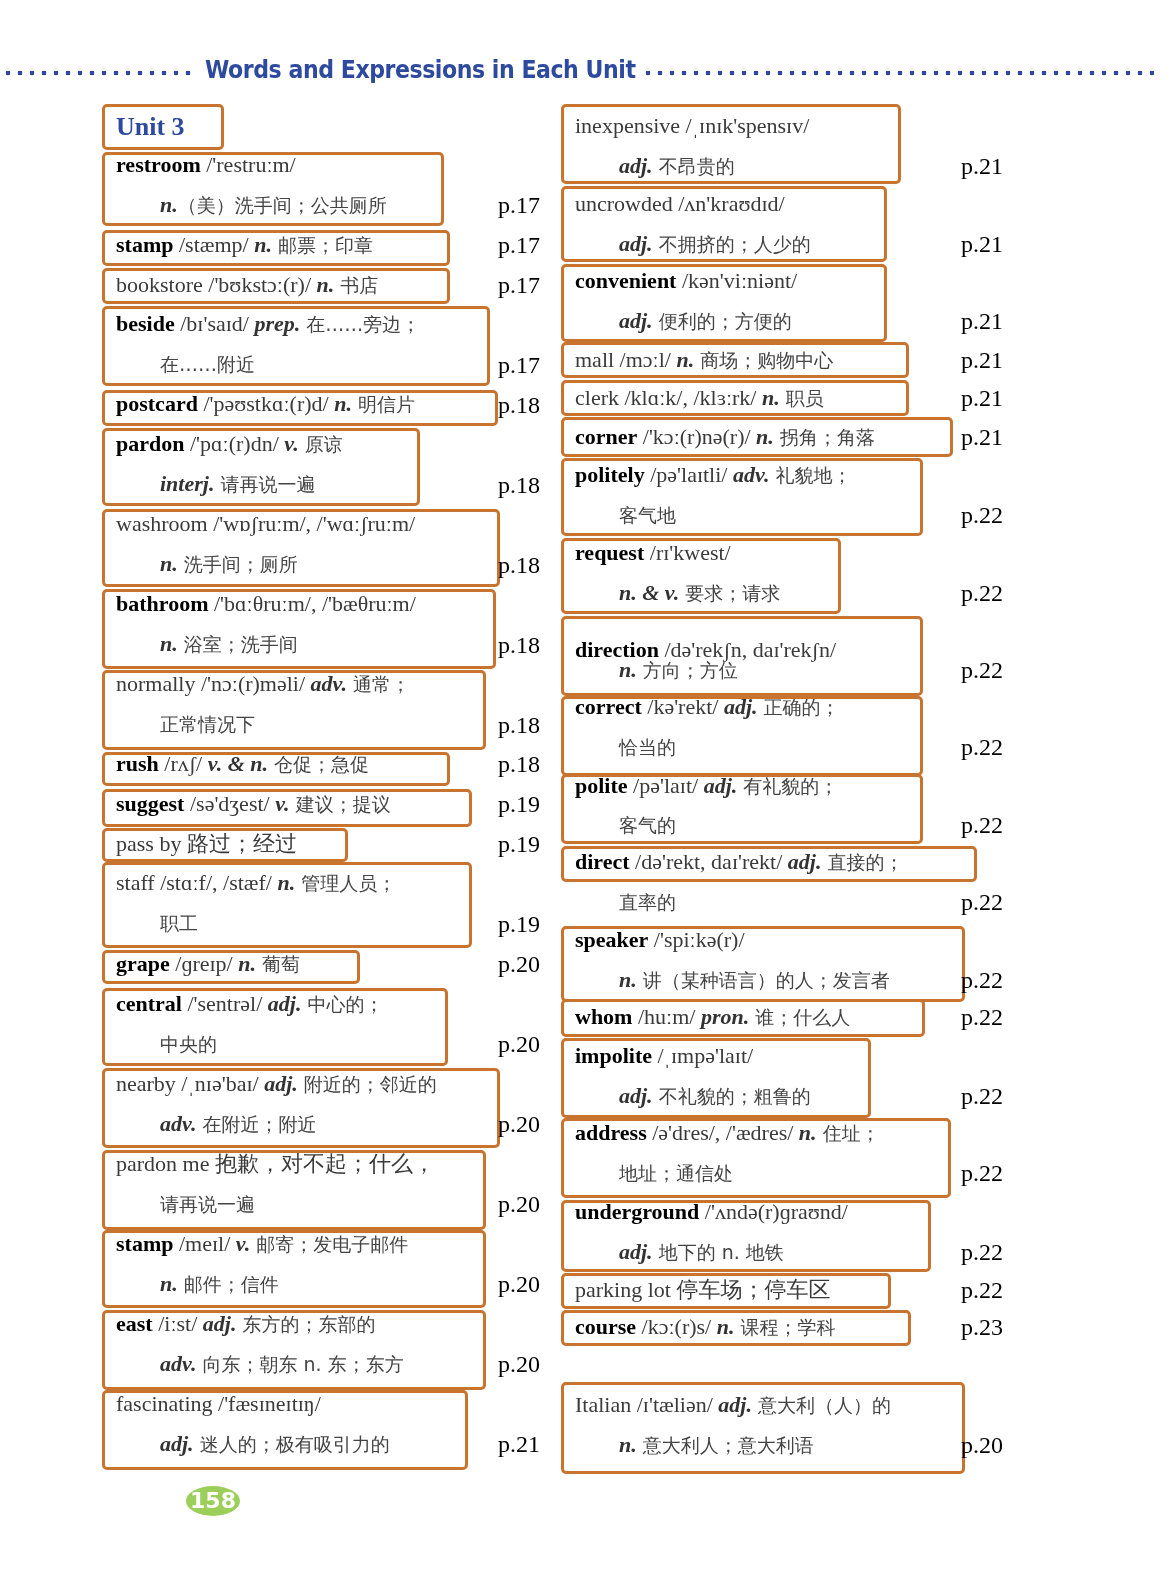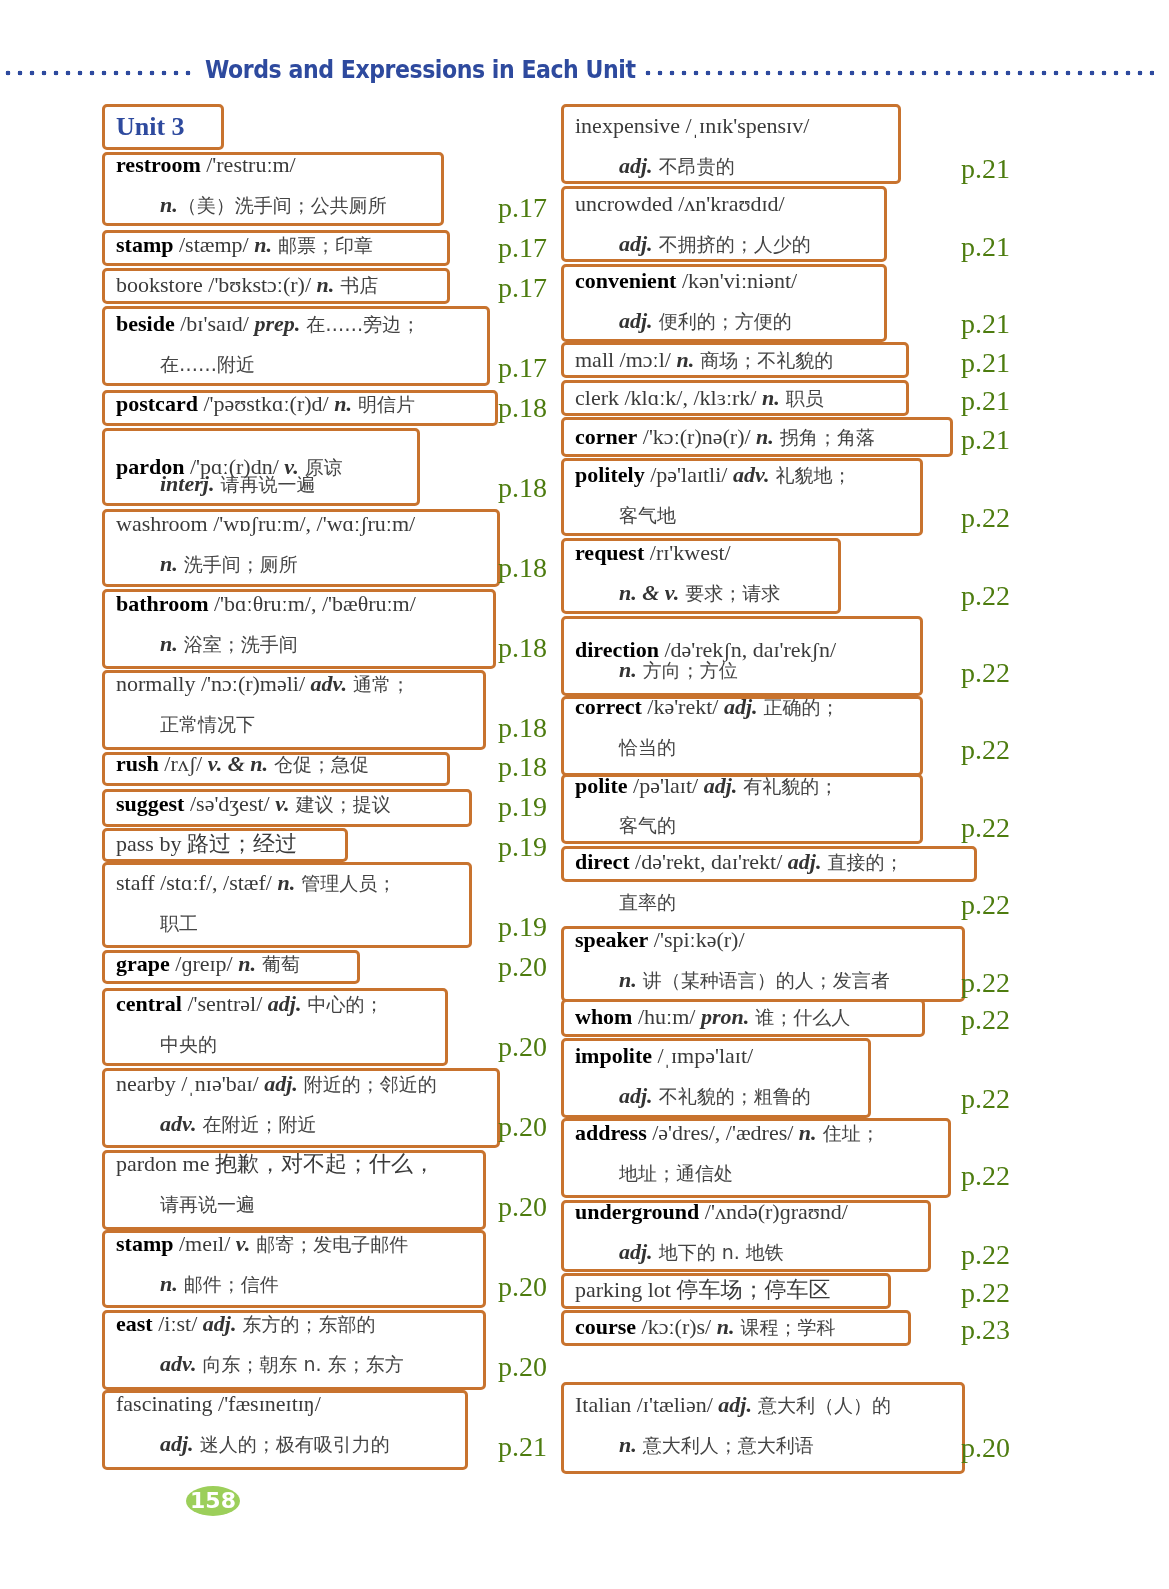--- a/index.html
+++ b/index.html
@@ -12,21 +12,21 @@
   .dots.left{left:2px;width:194px;}
   .dots.right{left:642px;width:512px;}
   .header-title{position:absolute;left:205px;top:0;font-family:"DejaVu Sans",sans-serif;
         font-weight:bold;font-size:24px;color:#2e4a9e;letter-spacing:-0.5px;
         transform:scaleX(0.92);transform-origin:left center;white-space:nowrap;}
   .box{position:absolute;border:3px solid #c8732e;border-radius:5px;box-sizing:border-box;}
   .line{position:absolute;font-size:22px;white-space:nowrap;line-height:26px;}
   .hw{font-weight:bold;color:#000000;}
   .pos{font-style:italic;font-weight:bold;color:#333;}
   .zh{font-family:"DejaVu Sans",sans-serif;font-size:19px;color:#444;}
-  .pg{position:absolute;font-size:28px;color:#4d7c0f;}
+  .pg{position:absolute;font-size:24px;color:#000000;}
   .unit{position:absolute;left:116px;top:112px;font-size:26px;font-weight:bold;color:#2e4a9e;}
   .pagenum{position:absolute;left:186px;top:1486px;width:54px;height:30px;border-radius:50%;
            background:#9ccf5a;color:#fff;font-family:"DejaVu Sans",sans-serif;font-weight:bold;
            font-size:22px;text-align:center;line-height:30px;}
 </style>
 </head>
 <body>
 
 <div class="header">
   <div class="dots left"></div>
@@ -49,21 +49,21 @@
     <div class="line" style="left: 116px; top: 272px;"><span class="hw"></span><span>bookstore /'bʊkstɔː(r)/ </span><span class="pos">n.</span><span class="zh"> 书店</span></div>
     <div class="pg" style="left: 498px; top: 272px;">p.17</div>
     <div class="box" style="left: 102px; top: 306px; width: 388px; height: 80px;"></div>
     <div class="line" style="left: 116px; top: 311px;"><span class="hw">beside</span><span> /bɪ'saɪd/ </span><span class="pos">prep.</span><span class="zh"> 在……旁边；</span></div>
     <div class="line" style="left: 160px; top: 351px;"><span class="pos"></span><span class="zh">在……附近</span></div>
     <div class="pg" style="left: 498px; top: 352px;">p.17</div>
     <div class="box" style="left: 102px; top: 390px; width: 396px; height: 36px;"></div>
     <div class="line" style="left: 116px; top: 391px;"><span class="hw">postcard</span><span> /'pəʊstkɑː(r)d/ </span><span class="pos">n.</span><span class="zh"> 明信片</span></div>
     <div class="pg" style="left: 498px; top: 392px;">p.18</div>
     <div class="box" style="left: 102px; top: 428px; width: 318px; height: 78px;"></div>
-    <div class="line" style="left: 116px; top: 431px; margin-top: 23px;"><span class="hw">pardon</span><span> /'pɑː(r)dn/ </span><span class="pos">v.</span><span class="zh"> 原谅</span></div>
+    <div class="line" style="left: 116px; top: 431px;"><span class="hw">pardon</span><span> /'pɑː(r)dn/ </span><span class="pos">v.</span><span class="zh"> 原谅</span></div>
     <div class="line" style="left: 160px; top: 471px;"><span class="pos">interj.</span><span class="zh"> 请再说一遍</span></div>
     <div class="pg" style="left: 498px; top: 472px;">p.18</div>
     <div class="box" style="left: 102px; top: 509px; width: 398px; height: 78px;"></div>
     <div class="line" style="left: 116px; top: 511px;"><span class="hw"></span><span>washroom /'wɒʃruːm/, /'wɑːʃruːm/</span><span class="pos"></span><span class="zh"></span></div>
     <div class="line" style="left: 160px; top: 551px;"><span class="pos">n.</span><span class="zh"> 洗手间；厕所</span></div>
     <div class="pg" style="left: 498px; top: 552px;">p.18</div>
     <div class="box" style="left: 102px; top: 589px; width: 394px; height: 80px;"></div>
     <div class="line" style="left: 116px; top: 591px;"><span class="hw">bathroom</span><span> /'bɑːθruːm/, /'bæθruːm/</span><span class="pos"></span><span class="zh"></span></div>
     <div class="line" style="left: 160px; top: 631px;"><span class="pos">n.</span><span class="zh"> 浴室；洗手间</span></div>
     <div class="pg" style="left: 498px; top: 632px;">p.18</div>
@@ -117,21 +117,21 @@
     <div class="pg" style="left: 961px; top: 153px;">p.21</div>
     <div class="box" style="left: 561px; top: 186px; width: 326px; height: 76px;"></div>
     <div class="line" style="left: 575px; top: 191px;"><span class="hw"></span><span>uncrowded /ʌn'kraʊdɪd/</span><span class="pos"></span><span class="zh"></span></div>
     <div class="line" style="left: 619px; top: 231px;"><span class="pos">adj.</span><span class="zh"> 不拥挤的；人少的</span></div>
     <div class="pg" style="left: 961px; top: 231px;">p.21</div>
     <div class="box" style="left: 561px; top: 264px; width: 326px; height: 78px;"></div>
     <div class="line" style="left: 575px; top: 268px;"><span class="hw">convenient</span><span> /kən'viːniənt/</span><span class="pos"></span><span class="zh"></span></div>
     <div class="line" style="left: 619px; top: 308px;"><span class="pos">adj.</span><span class="zh"> 便利的；方便的</span></div>
     <div class="pg" style="left: 961px; top: 308px;">p.21</div>
     <div class="box" style="left: 561px; top: 342px; width: 348px; height: 36px;"></div>
-    <div class="line" style="left: 575px; top: 347px;"><span class="hw"></span><span>mall /mɔːl/ </span><span class="pos">n.</span><span class="zh"> 商场；不礼貌的</span></div>
+    <div class="line" style="left: 575px; top: 347px;"><span class="hw"></span><span>mall /mɔːl/ </span><span class="pos">n.</span><span class="zh"> 商场；购物中心</span></div>
     <div class="pg" style="left: 961px; top: 347px;">p.21</div>
     <div class="box" style="left: 561px; top: 380px; width: 348px; height: 36px;"></div>
     <div class="line" style="left: 575px; top: 385px;"><span class="hw"></span><span>clerk /klɑːk/, /klɜːrk/ </span><span class="pos">n.</span><span class="zh"> 职员</span></div>
     <div class="pg" style="left: 961px; top: 385px;">p.21</div>
     <div class="box" style="left: 561px; top: 417px; width: 392px; height: 40px;"></div>
     <div class="line" style="left: 575px; top: 424px;"><span class="hw">corner</span><span> /'kɔː(r)nə(r)/ </span><span class="pos">n.</span><span class="zh"> 拐角；角落</span></div>
     <div class="pg" style="left: 961px; top: 424px;">p.21</div>
     <div class="box" style="left: 561px; top: 458px; width: 362px; height: 78px;"></div>
     <div class="line" style="left: 575px; top: 462px;"><span class="hw">politely</span><span> /pə'laɪtli/ </span><span class="pos">adv.</span><span class="zh"> 礼貌地；</span></div>
     <div class="line" style="left: 619px; top: 502px;"><span class="pos"></span><span class="zh">客气地</span></div>

